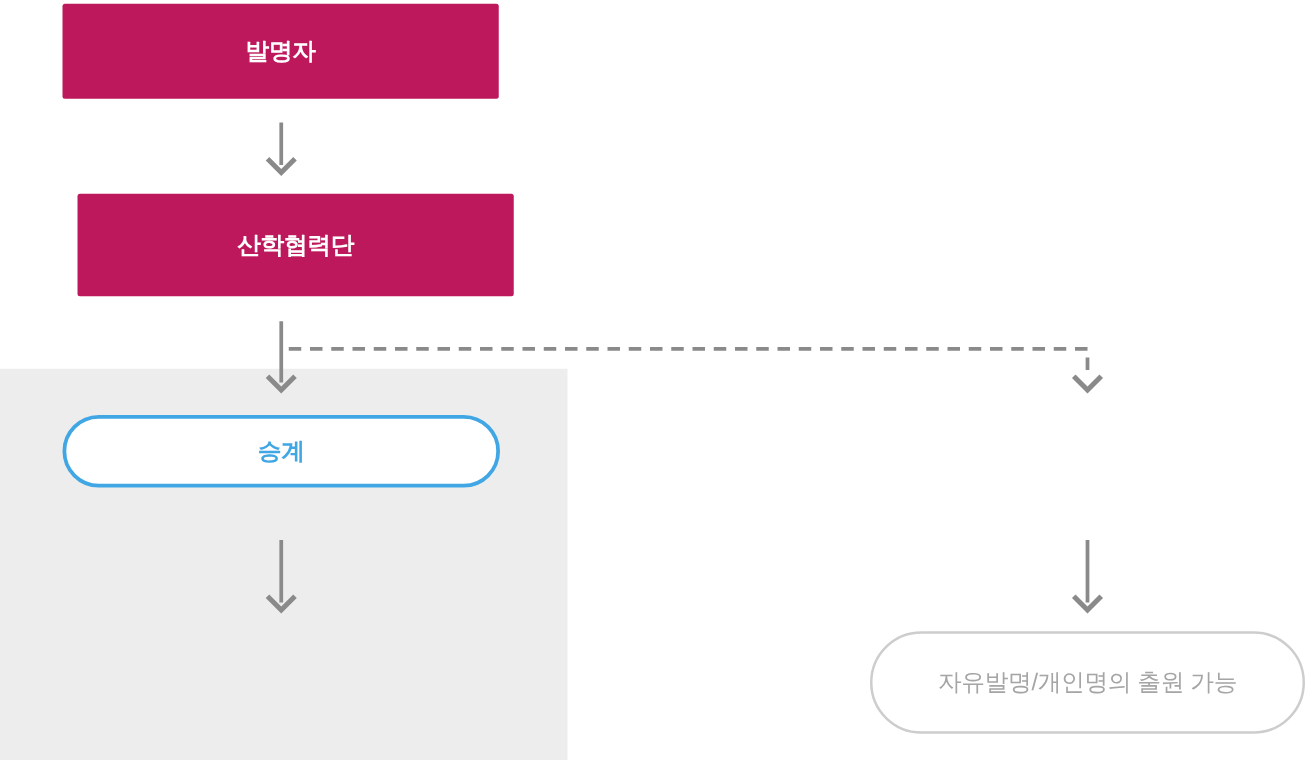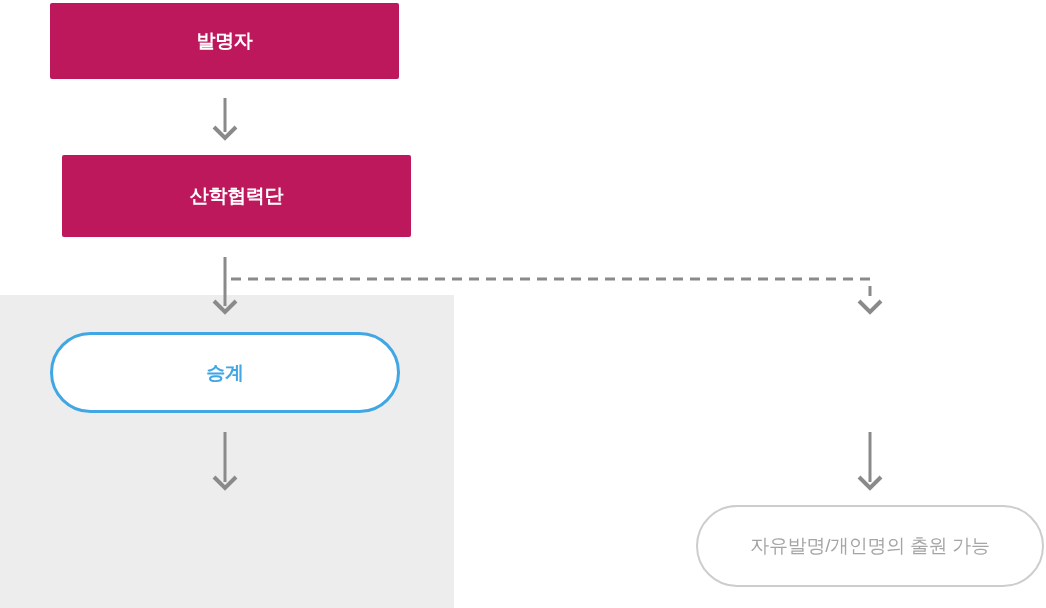--- a/index.html
+++ b/index.html
@@ -55,21 +55,21 @@
   }
   .pill--blue {
     border: 3px solid #41a7e4;
     color: #41a7e4;
   }
   .pill--gray {
     border: 2px solid #cdcdcd;
     color: #a5a5a5;
     font-weight: normal;
   }
-  .pill--succession   { left: 50px;  top: 332px; width: 350px; height: 81px; }
+  .pill--succession   { left: 50px;  top: 332px; width: 350px; height: 58px; }
   .pill--cost         { left: 50px;  top: 505px; width: 350px; height: 82px; }
   .pill--nonsucc      { left: 696px; top: 331px; width: 348px; height: 82px; }
   .pill--free         { left: 696px; top: 505px; width: 348px; height: 82px; }
   .connectors {
     position: absolute;
     left: 0; top: 0;
     width: 1046px;
     height: 608px;
     pointer-events: none;
   }

